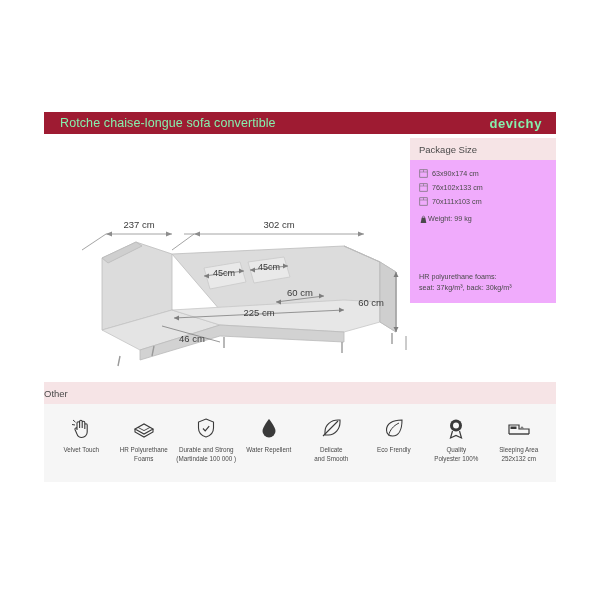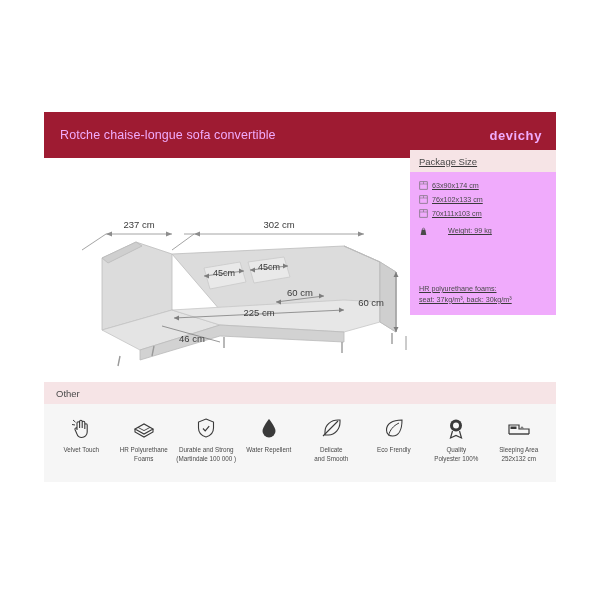--- a/index.html
+++ b/index.html
@@ -22,23 +22,23 @@
     width: 512px;
     height: 380px;
   }
 
   
   .header {
     position: absolute;
     left: 0;
     top: 0;
     width: 512px;
-    height: 46px;
+    height: 22px;
     background: #9e1b32;
-    color: #f0abfc;
+    color: #86efac;
     display: flex;
     align-items: center;
     justify-content: space-between;
     box-sizing: border-box;
     padding: 0 14px 0 16px;
   }
   .header-title {
     font-size: 12.5px;
     letter-spacing: 0.1px;
     white-space: nowrap;
@@ -46,23 +46,22 @@
   .brand {
     font-size: 13px;
     font-weight: bold;
     letter-spacing: 0.6px;
   }
 
   
   .right-col {
     position: absolute;
     left: 366px;
-    top: 38px;
+    top: 26px;
     width: 146px;
-    text-decoration: underline;
   }
   .panel-head {
     background: #f6e4e6;
     height: 22px;
     display: flex;
     align-items: center;
     padding-left: 9px;
     box-sizing: border-box;
     font-size: 9.5px;
     color: #4a4a4a;
@@ -83,39 +82,38 @@
   }
   .mini-icon {
     width: 9px;
     height: 9px;
     flex: 0 0 9px;
     display: block;
   }
   .pkg-weight {
     display: flex;
     align-items: center;
-    gap: 20px;
+    gap: 0;
     margin-top: 6px;
   }
   .mat-block { margin-bottom: 8px; margin-top: 28px; }
   .mat-block:last-child { margin-bottom: 0; }
 
   
   .other-panel {
     position: absolute;
     left: 0;
     top: 270px;
     width: 512px;
   }
   .other-head {
     background: #f6e4e6;
     height: 22px;
     display: flex;
     align-items: center;
-    padding-left: 12px;
     box-sizing: border-box;
     font-size: 9.5px;
     color: #4a4a4a;
   }
   .other-body {
     background: #f6f6f6;
     height: 78px;
     display: flex;
     align-items: flex-start;
     justify-content: space-around;

